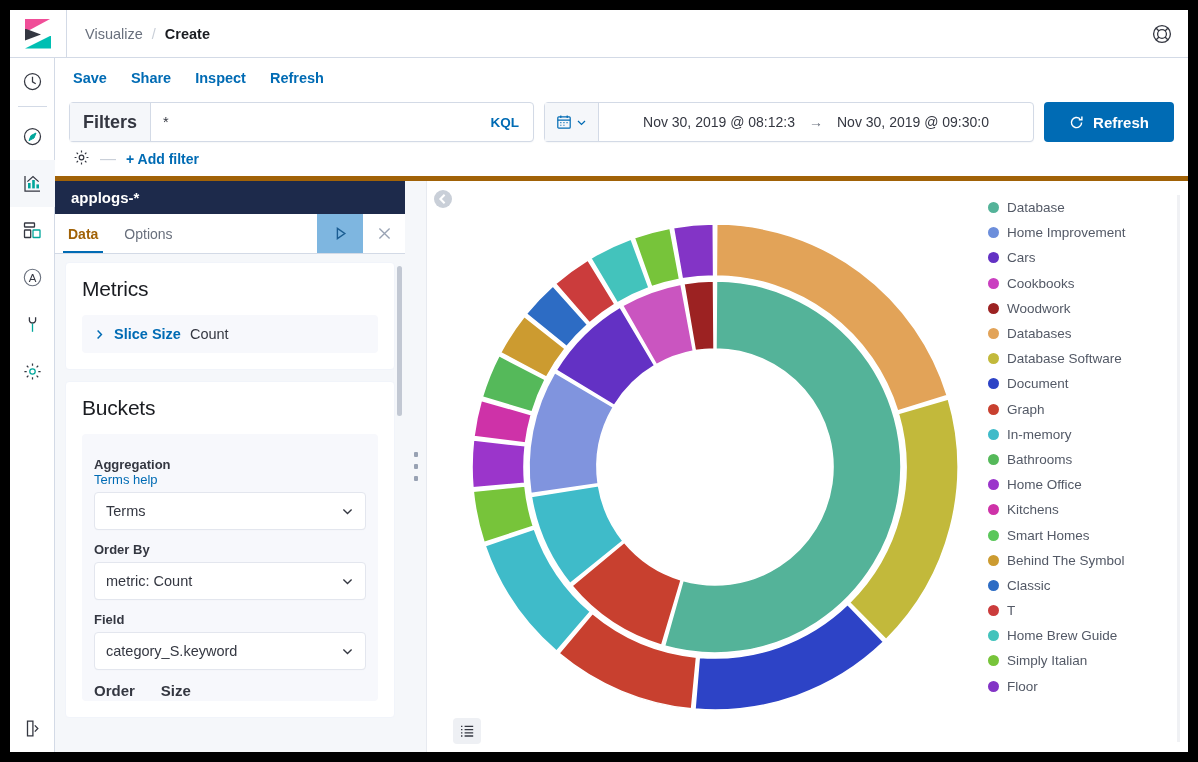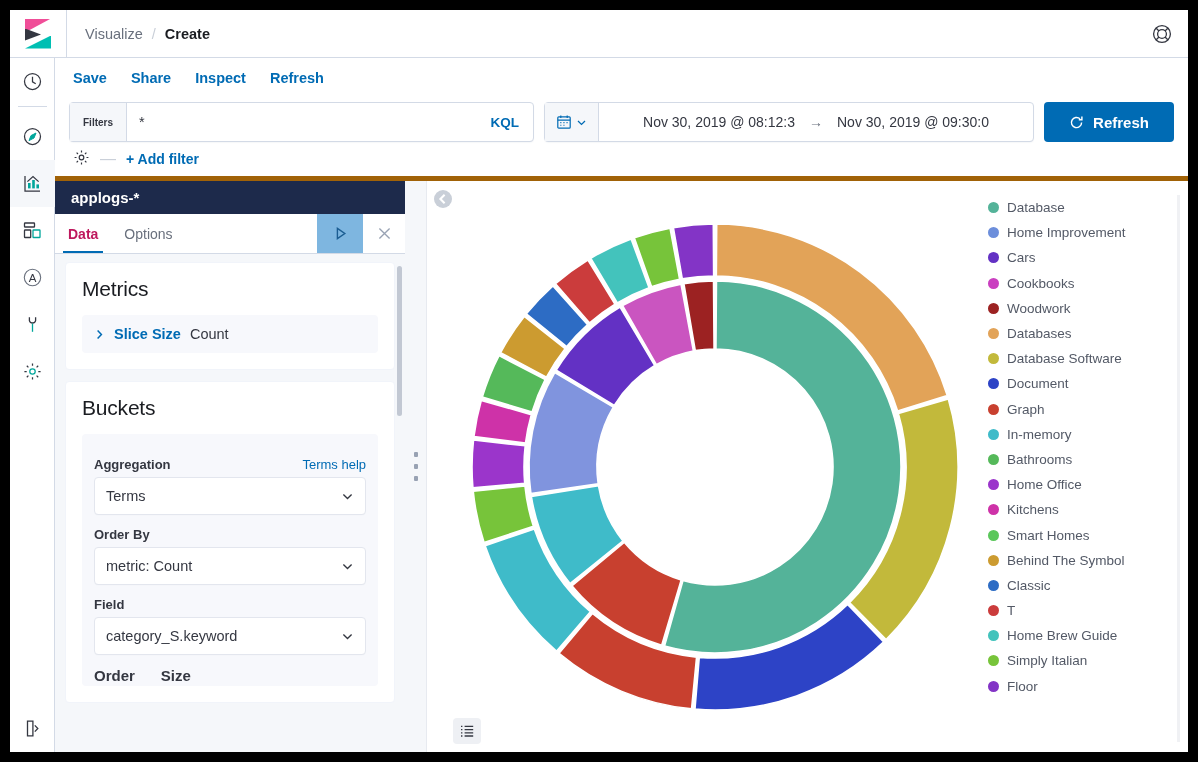--- a/index.html
+++ b/index.html
@@ -60,21 +60,21 @@
   
   .querybar { padding: 4px 14px 0 14px; display: flex; gap: 10px; align-items: center; }
   .qb-filters {
     flex: 1 1 auto; height: 40px; display: flex; align-items: center;
     border: 1px solid #D3DAE6; border-radius: 4px; background: #fff;
     box-shadow: 0 1px 1px -1px rgba(152,162,179,.2), 0 1px 2px -1px rgba(152,162,179,.2);
   }
   .qb-prepend {
     height: 38px; display: flex; align-items: center; padding: 0 13px;
     background: #F5F7FA; border-right: 1px solid #D3DAE6;
-    font-size: 10px; font-weight: bold; color: #343741;
+    font-size: 18px; font-weight: bold; color: #343741;
   }
   .qb-input { flex: 1 1 auto; padding: 0 12px; font-size: 14.5px; color: #343741; }
   .qb-kql { padding: 0 14px; font-size: 13.5px; color: #006BB4; font-weight: bold; }
   .qb-dates {
     width: 490px; height: 40px; display: flex; align-items: center;
     border: 1px solid #D3DAE6; border-radius: 4px; background: #fff;
     box-shadow: 0 1px 1px -1px rgba(152,162,179,.2), 0 1px 2px -1px rgba(152,162,179,.2);
   }
   .qb-cal { width: 54px; height: 38px; display: flex; align-items: center; justify-content: center;
     gap: 4px; background: #F5F7FA; border-right: 1px solid #D3DAE6; }
@@ -96,40 +96,40 @@
   .editor { width: 350px; flex: 0 0 350px; display: flex; flex-direction: column;
     background: #F5F7FA; min-height: 0; position: relative; }
   .idx-title {
     height: 33px; background: #1D2A4B; color: #fff; display: flex; align-items: center;
     padding-left: 16px; font-size: 15px; font-weight: bold;
   }
   .tabs { height: 40px; display: flex; align-items: stretch; background: #fff;
     border-bottom: 1px solid #D3DAE6; }
   .tab { padding: 0 13px; display: flex; align-items: center; font-size: 14px;
     color: #69707D; position: relative; }
-  .tab.sel { color: #be185d; font-weight: bold; }
+  .tab.sel { color: #a16207; font-weight: bold; }
   .tab.sel::after { content: ""; position: absolute; left: 8px; right: 8px; bottom: 0;
     height: 2px; background: #006BB4; }
   .tabs-spacer { flex: 1 1 auto; }
   .tab-apply { width: 46px; background: #7EB6E0; display: flex; align-items: center; justify-content: center; }
   .tab-close { width: 42px; display: flex; align-items: center; justify-content: center; }
   .editor-scroll { flex: 1 1 auto; overflow: hidden; padding: 8px 10px 0 10px; position: relative; }
   .card { background: #fff; border-radius: 4px; padding: 14px 16px 16px; margin-bottom: 11px;
     border: 1px solid #F1F4FA; }
   .card h2 { font-size: 21px; font-weight: normal; color: #1a1c21; margin-bottom: 14px; letter-spacing: -.2px; }
   .agg-row { background: #F7F8FC; border-radius: 4px; padding: 11px 12px; display: flex;
     align-items: center; gap: 9px; font-size: 14.5px; }
   .agg-row .lbl-blue { color: #006BB4; font-weight: bold; }
   .agg-row .lbl-dark { color: #343741; }
   .bucket { background: #F7F8FC; border-radius: 4px; padding: 11px 12px 2px; }
   .bucket-head { display: flex; align-items: center; gap: 9px; }
   .bucket-head .title { color: #006BB4; font-weight: bold; font-size: 15px; flex: 1 1 auto; }
   .bhead-btns { display: flex; align-items: center; gap: 13px; }
   .frow { margin-top: 12px; }
-  .flabel { display: flex; justify-content: space-between; align-items: baseline; margin-bottom: 5px; }
+  .flabel { display: flex; justify-content: space-between; align-items: baseline; margin-bottom: 5px; flex-direction: column; }
   .flabel .t { font-size: 13px; font-weight: bold; color: #343741; }
   .flabel .help { font-size: 13px; color: #006BB4; text-align: right; }
   .fselect {
     height: 38px; border: 1px solid #E3E6EE; border-radius: 4px; background: #fff;
     display: flex; align-items: center; padding: 0 11px; font-size: 14.5px; color: #343741;
     box-shadow: 0 1px 1px -1px rgba(152,162,179,.2);
   }
   .fselect .val { flex: 1 1 auto; }
   .two-col { display: flex; gap: 26px; margin-top: 12px; }
   .two-col .t { font-size: 15px; font-weight: bold; color: #343741; }

